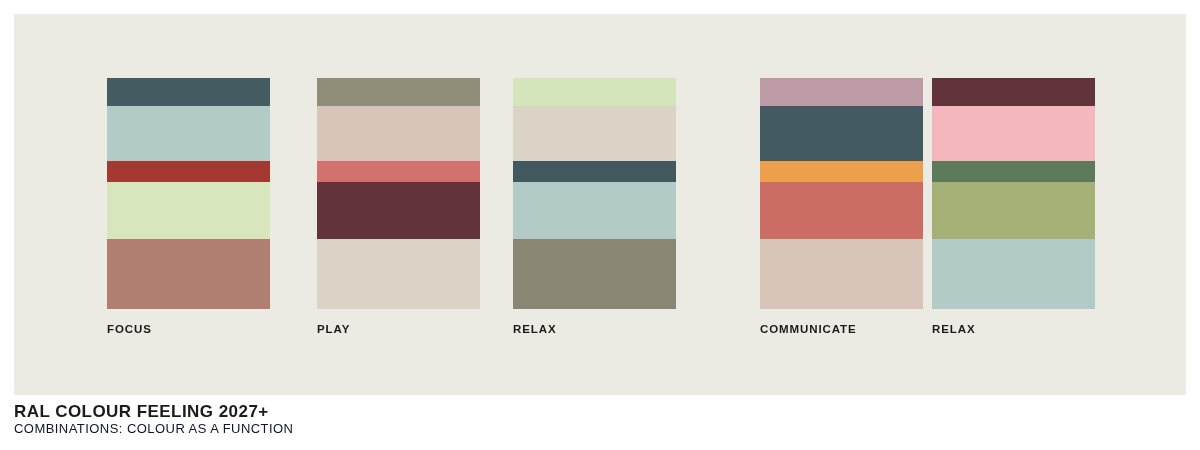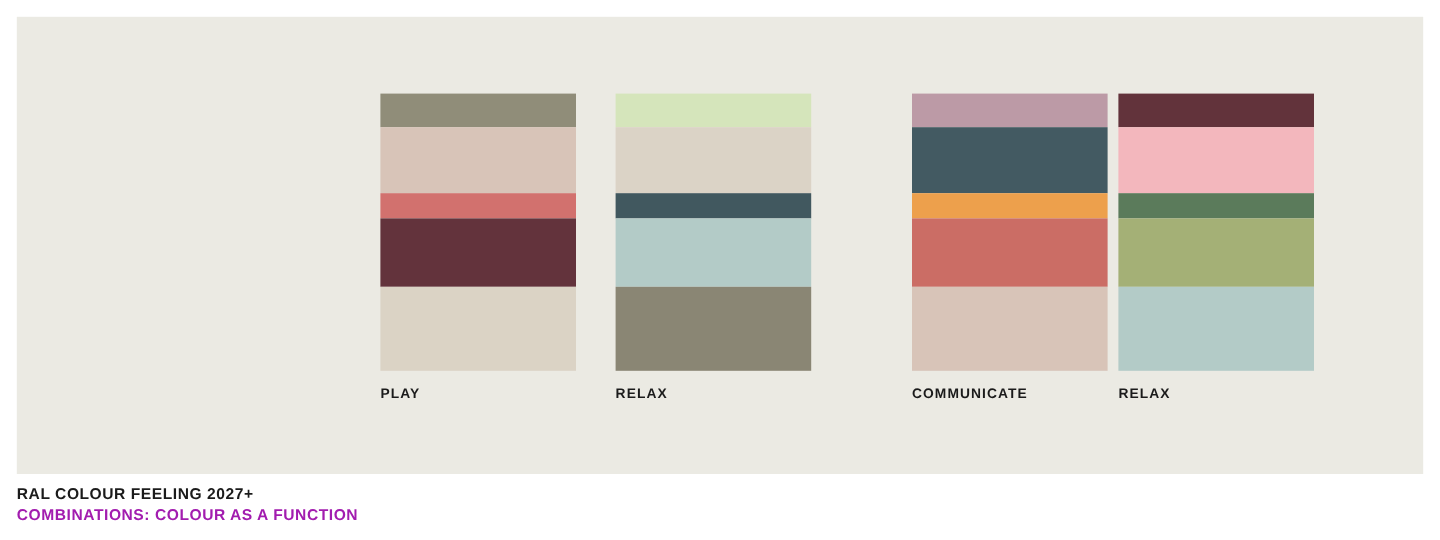--- a/index.html
+++ b/index.html
@@ -56,44 +56,54 @@
     font-family: "Liberation Sans", sans-serif;
     white-space: nowrap;
   }
   .caption {
     position: absolute;
     left: 14px;
     top: 404px;
     width: 600px;
   }
   .caption-title {
-    font-size: 13px;
+    font-size: 17px;
     font-weight: bold;
     letter-spacing: 0.45px;
     color: #1b1b1b;
     line-height: 16px;
     white-space: nowrap;
   }
   .caption-sub {
     font-size: 13px;
-    font-weight: bold;
+    font-weight: normal;
     letter-spacing: 0.45px;
-    color: #a21caf;
+    color: #0f172a;
     line-height: 17px;
     white-space: nowrap;
   }
 </style>
 </head>
 <body>
 
 <div id="board" style="background: rgb(255, 255, 255);">
 
   <div class="panel" style="background: rgb(235, 234, 227);"></div>
 
   <div class="columns">
+      <div class="column" style="left: 107px;">
+        <div class="swatch-stack">
+          <div class="band" title="#455c63" style="height: 28px; background: rgb(69, 92, 99);"></div>
+          <div class="band" title="#b3cbc7" style="height: 55px; background: rgb(179, 203, 199);"></div>
+          <div class="band" title="#a43931" style="height: 21px; background: rgb(164, 57, 49);"></div>
+          <div class="band" title="#d7e6bd" style="height: 57px; background: rgb(215, 230, 189);"></div>
+          <div class="band" title="#b07f72" style="height: 70px; background: rgb(176, 127, 114);"></div>
+        </div>
+        <div class="column-label">FOCUS</div>
+      </div>
       <div class="column" style="left: 317px;">
         <div class="swatch-stack">
           <div class="band" title="#908d79" style="height: 28px; background: rgb(144, 141, 121);"></div>
           <div class="band" title="#d8c4b8" style="height: 55px; background: rgb(216, 196, 184);"></div>
           <div class="band" title="#d2716e" style="height: 21px; background: rgb(210, 113, 110);"></div>
           <div class="band" title="#63333c" style="height: 57px; background: rgb(99, 51, 60);"></div>
           <div class="band" title="#dbd3c5" style="height: 70px; background: rgb(219, 211, 197);"></div>
         </div>
         <div class="column-label">PLAY</div>
       </div>

